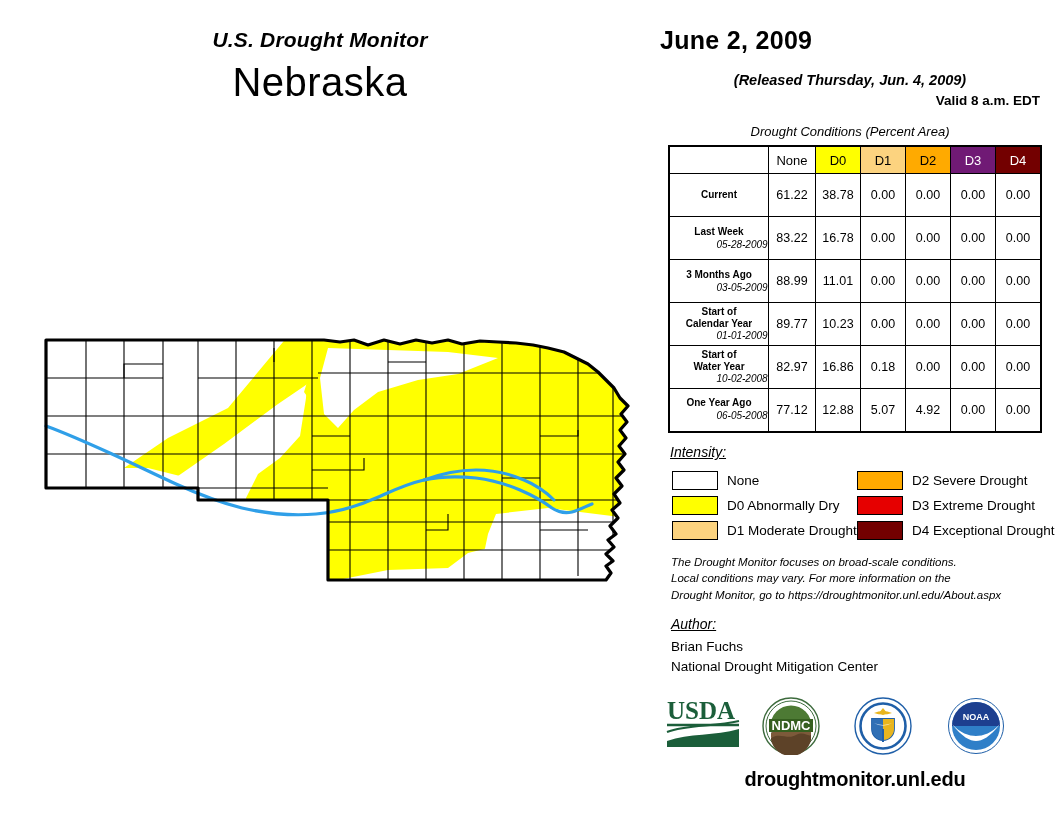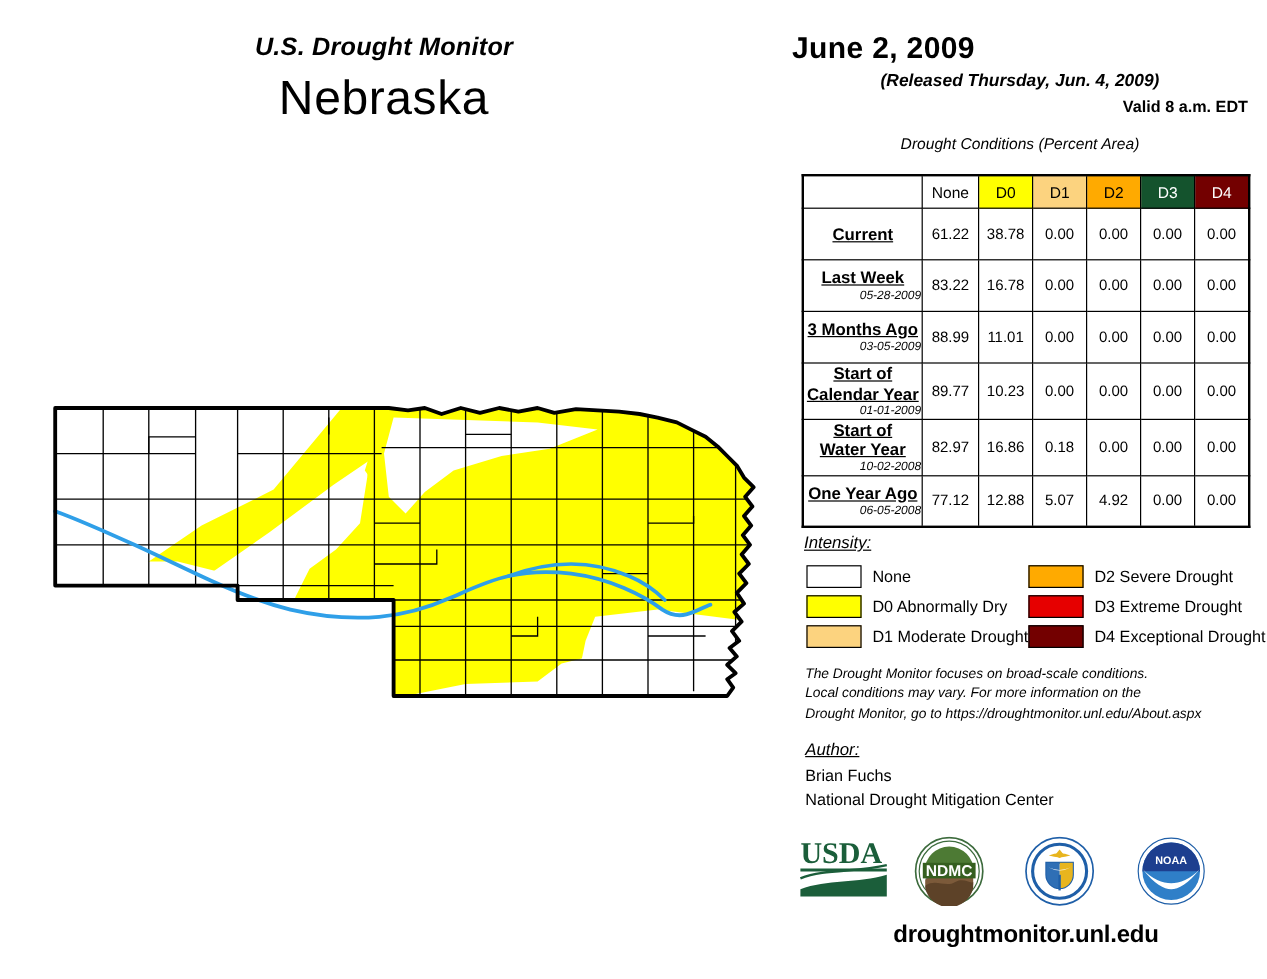--- a/index.html
+++ b/index.html
@@ -11,39 +11,39 @@
   .page{position:absolute;inset:0;}
 
   
   #title-block{position:absolute;left:0;top:28px;width:640px;text-align:center;}
   #dm-title{font-size:21px;font-weight:bold;font-style:italic;letter-spacing:.2px;}
   #state-title{font-size:40px;font-weight:normal;margin-top:8px;letter-spacing:.5px;}
 
   
   #right-col{position:absolute;left:660px;top:26px;width:380px;}
   #date-main{font-size:25px;font-weight:bold;text-align:left;letter-spacing:.3px;}
-  #date-released{font-size:14.5px;font-weight:bold;font-style:italic;text-align:center;margin-top:5px;}
+  #date-released{font-size:14.5px;font-weight:bold;font-style:italic;text-align:center;margin-top:17px;}
   #date-valid{font-size:13.5px;font-weight:bold;text-align:right;margin-top:5px;}
   #table-caption{font-size:13px;font-style:italic;text-align:center;margin-top:16px;}
 
   
   #dm-table{position:absolute;left:668px;top:145px;border-collapse:collapse;
             border:2px solid #000;background:#fff;}
   #dm-table td,#dm-table th{border:1px solid #000;text-align:center;
             font-size:12.5px;padding:0;}
   #dm-table thead th{height:26px;font-weight:normal;font-size:13px;}
   #dm-table thead th.corner{border-top:none;border-left:none;background:#fff;}
   th.hdr-none{background:#ffffff;width:46px;}
   th.hdr-d0{background:#ffff00;width:44px;}
   th.hdr-d1{background:#fcd37f;width:44px;}
   th.hdr-d2{background:#ffaa00;width:44px;}
-  th.hdr-d3{background:#14532d;color:#fff;width:44px;}
+  th.hdr-d3{background:#701a75;color:#fff;width:44px;}
   th.hdr-d4{background:#730000;color:#fff;width:44px;}
   td.rowlabel{width:98px;text-align:center;padding:4px 4px;line-height:1.18;}
-  td.rowlabel .rl-name{font-weight:bold;font-size:14px;display:block;text-decoration:underline;}
+  td.rowlabel .rl-name{font-weight:bold;font-size:10px;display:block;}
   td.rowlabel .rl-date{font-size:10px;font-style:italic;display:block;margin-top:1px;margin-left:46px;}
   #dm-table tbody tr{height:43px;}
   td.val{font-size:13px;}
 
   
   #intensity-head{position:absolute;left:670px;top:444px;font-size:14px;
         font-style:italic;text-decoration:underline;}
   .legend{position:absolute;top:468px;font-size:13.5px;}
   #legend-left{left:672px;width:180px;}
   #legend-right{left:857px;width:200px;}

